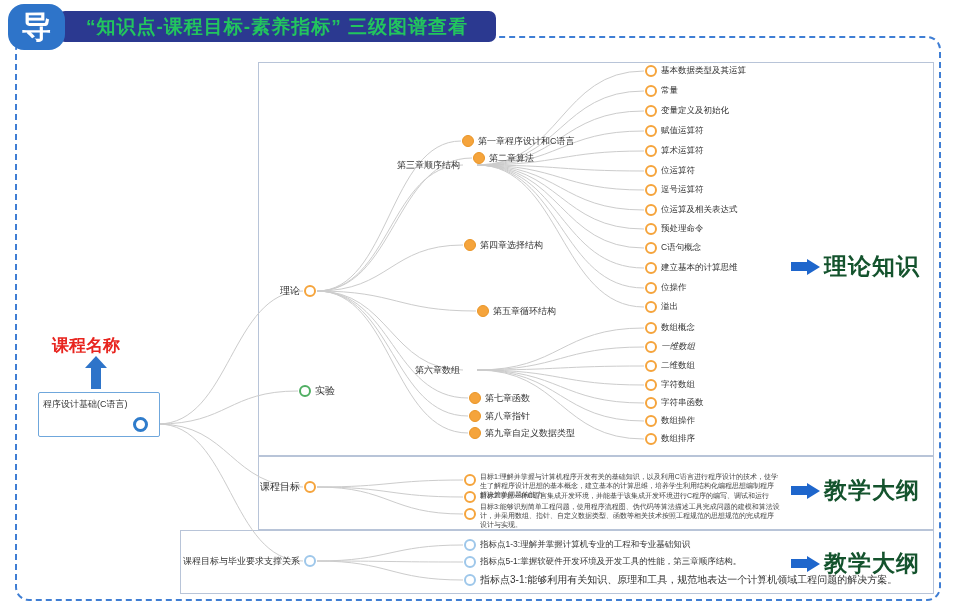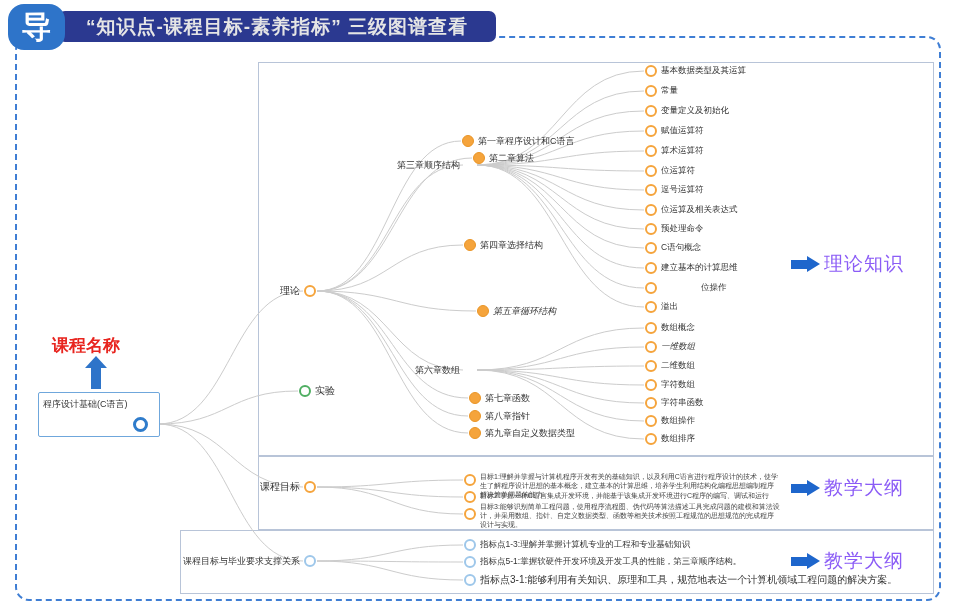--- a/index.html
+++ b/index.html
@@ -13,39 +13,39 @@
   #edges-svg{position:absolute;left:0;top:0;pointer-events:none}
   #edges-svg path{fill:none;stroke:#cccccc;stroke-width:1}
   .dot{position:absolute;width:12px;height:12px;border-radius:50%;background:#fff}
   .dot.filled-orange{background:#f5a43c;border:1px solid #ea9526}
   .dot.ring-orange{border:2px solid #f5a43c}
   .dot.ring-green{border:2px solid #4fae62}
   .dot.ring-blue{border:2px solid #9ec7ea}
   .dot.ring-root{border:3px solid #2f7ccb;width:15px;height:15px}
   .nlabel{position:absolute;font-size:8.5px;color:#333;white-space:nowrap;line-height:1.15}
   .nlabel.para{white-space:normal;line-height:1.3;font-size:7px;color:#444}
-  .title-bar{position:absolute;left:58px;top:11px;width:438px;height:31px;background:#2b3990;border-radius:7px;color:#e5e5e5;
+  .title-bar{position:absolute;left:58px;top:11px;width:438px;height:31px;background:#2b3990;border-radius:7px;color:#22c55e;
              display:flex;align-items:center;justify-content:center;font-size:19px;font-weight:bold;letter-spacing:1px;z-index:6}
   .badge{position:absolute;left:8px;top:4px;width:57px;height:46px;background:#2e74c9;border-radius:16px;color:#fff;
          display:flex;align-items:center;justify-content:center;font-size:30px;font-weight:bold;z-index:7}
   .course-label{position:absolute;left:52px;top:334px;font-size:17px;font-weight:bold;color:#e8251f}
   .up-arrow{position:absolute;left:85px;top:356px;width:22px;height:33px}
   .up-arrow .head{position:absolute;left:0;top:0;width:0;height:0;border-left:11px solid transparent;border-right:11px solid transparent;border-bottom:12px solid #2e74c9}
   .up-arrow .shaft{position:absolute;left:6px;top:11px;width:10px;height:22px;background:#2e74c9}
   .root-box{position:absolute;left:38px;top:392px;width:122px;height:45px;border:1px solid #6fa7dc;border-radius:2px;background:#fff;z-index:3}
   .root-label{position:absolute;left:4px;top:5px;font-size:9px;color:#333;white-space:nowrap}
   .root-box .ring-root{left:94px;top:24px}
   .annotation{position:absolute;display:flex;align-items:center;gap:4px;z-index:4}
   #ann-0{left:791px;top:251px}
   #ann-1{left:791px;top:475px}
   #ann-2{left:791px;top:548px}
   .block-arrow{display:inline-flex;align-items:center}
   .block-arrow .shaft{width:16px;height:9px;background:#1e66cc}
   .block-arrow .head{width:0;height:0;border-top:8px solid transparent;border-bottom:8px solid transparent;border-left:13px solid #1e66cc}
-  .ann-text{font-size:19px;font-weight:normal;color:#8b5cf6;letter-spacing:1px}
+  .ann-text{font-size:23px;font-weight:bold;color:#14532d;letter-spacing:1px}
   #nodes-layer{position:absolute;left:0;top:0;width:955px;height:610px;z-index:2}
 </style>
 </head>
 <body>
 
 <div class="dashed-frame"></div>
 
 <div class="gbox" id="box-knowledge"></div>
 <div class="gbox" id="box-goals"></div>
 <div class="gbox" id="box-support"></div>
@@ -106,21 +106,21 @@
     <span class="dot ring-blue" style="left: 304px; top: 555px;"></span>
     <span class="nlabel" style="font-size: 9px; right: 655px; top: 561px; transform: translateY(-50%);">课程目标与毕业要求支撑关系</span>
     <span class="dot filled-orange" style="left: 462px; top: 135px;"></span>
     <span class="nlabel" style="font-size: 9px; left: 478px; top: 141px; transform: translateY(-50%);">第一章程序设计和C语言</span>
     <span class="dot filled-orange" style="left: 473px; top: 152px;"></span>
     <span class="nlabel" style="font-size: 9px; left: 489px; top: 158px; transform: translateY(-50%);">第二章算法</span>
     <span class="nlabel" style="font-size: 9px; right: 495px; top: 165px; transform: translateY(-50%);">第三章顺序结构</span>
     <span class="dot filled-orange" style="left: 464px; top: 239px;"></span>
     <span class="nlabel" style="font-size: 9px; left: 480px; top: 245px; transform: translateY(-50%);">第四章选择结构</span>
     <span class="dot filled-orange" style="left: 477px; top: 305px;"></span>
-    <span class="nlabel" style="font-size: 9px; left: 493px; top: 311px; transform: translateY(-50%); font-style: italic;">第五章循环结构</span>
+    <span class="nlabel" style="font-size: 9px; left: 493px; top: 311px; transform: translateY(-50%);">第五章循环结构</span>
     <span class="nlabel" style="font-size: 9px; right: 495px; top: 370px; transform: translateY(-50%);">第六章数组</span>
     <span class="dot filled-orange" style="left: 469px; top: 392px;"></span>
     <span class="nlabel" style="font-size: 9px; left: 485px; top: 398px; transform: translateY(-50%);">第七章函数</span>
     <span class="dot filled-orange" style="left: 469px; top: 410px;"></span>
     <span class="nlabel" style="font-size: 9px; left: 485px; top: 416px; transform: translateY(-50%);">第八章指针</span>
     <span class="dot filled-orange" style="left: 469px; top: 427px;"></span>
     <span class="nlabel" style="font-size: 9px; left: 485px; top: 433px; transform: translateY(-50%);">第九章自定义数据类型</span>
     <span class="dot ring-orange" style="left: 645px; top: 65px;"></span>
     <span class="nlabel" style="left: 661px; top: 71px; transform: translateY(-50%);">基本数据类型及其运算</span>
     <span class="dot ring-orange" style="left: 645px; top: 85px;"></span>
@@ -137,21 +137,21 @@
     <span class="nlabel" style="left: 661px; top: 190px; transform: translateY(-50%);">逗号运算符</span>
     <span class="dot ring-orange" style="left: 645px; top: 204px;"></span>
     <span class="nlabel" style="left: 661px; top: 210px; transform: translateY(-50%);">位运算及相关表达式</span>
     <span class="dot ring-orange" style="left: 645px; top: 223px;"></span>
     <span class="nlabel" style="left: 661px; top: 229px; transform: translateY(-50%);">预处理命令</span>
     <span class="dot ring-orange" style="left: 645px; top: 242px;"></span>
     <span class="nlabel" style="left: 661px; top: 248px; transform: translateY(-50%);">C语句概念</span>
     <span class="dot ring-orange" style="left: 645px; top: 262px;"></span>
     <span class="nlabel" style="left: 661px; top: 268px; transform: translateY(-50%);">建立基本的计算思维</span>
     <span class="dot ring-orange" style="left: 645px; top: 282px;"></span>
-    <span class="nlabel" style="left: 661px; top: 288px; transform: translateY(-50%); margin-left: 40px;">位操作</span>
+    <span class="nlabel" style="left: 661px; top: 288px; transform: translateY(-50%);">位操作</span>
     <span class="dot ring-orange" style="left: 645px; top: 301px;"></span>
     <span class="nlabel" style="left: 661px; top: 307px; transform: translateY(-50%);">溢出</span>
     <span class="dot ring-orange" style="left: 645px; top: 322px;"></span>
     <span class="nlabel" style="left: 661px; top: 328px; transform: translateY(-50%);">数组概念</span>
     <span class="dot ring-orange" style="left: 645px; top: 341px;"></span>
     <span class="nlabel" style="left: 661px; top: 347px; transform: translateY(-50%); font-style: italic;">一维数组</span>
     <span class="dot ring-orange" style="left: 645px; top: 360px;"></span>
     <span class="nlabel" style="left: 661px; top: 366px; transform: translateY(-50%);">二维数组</span>
     <span class="dot ring-orange" style="left: 645px; top: 379px;"></span>
     <span class="nlabel" style="left: 661px; top: 385px; transform: translateY(-50%);">字符数组</span>

